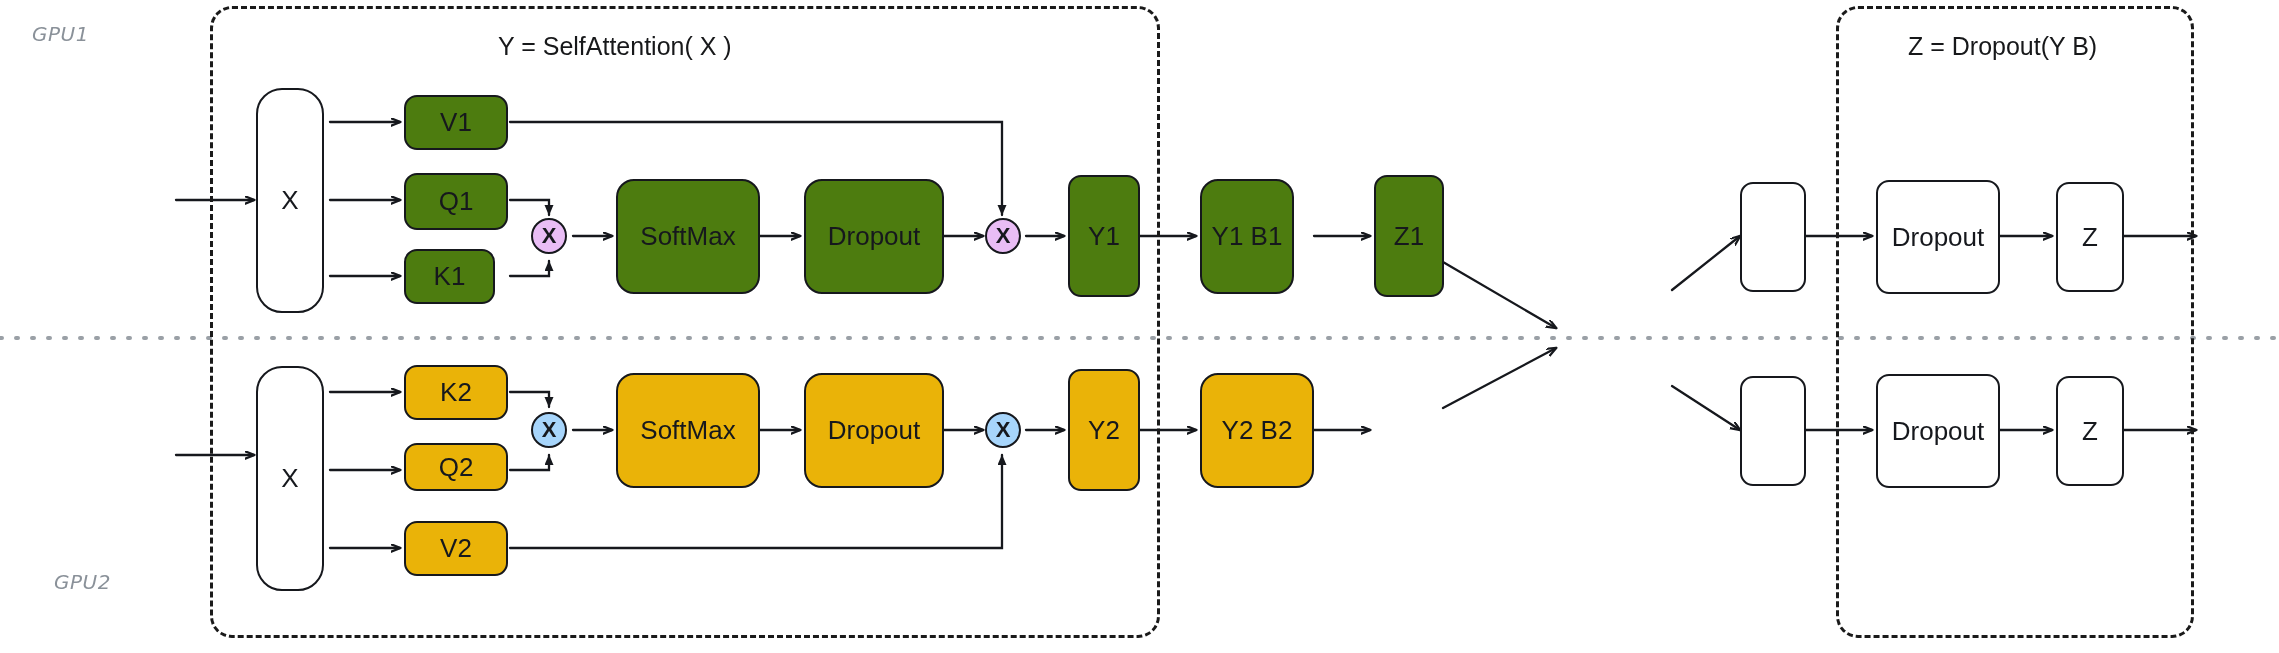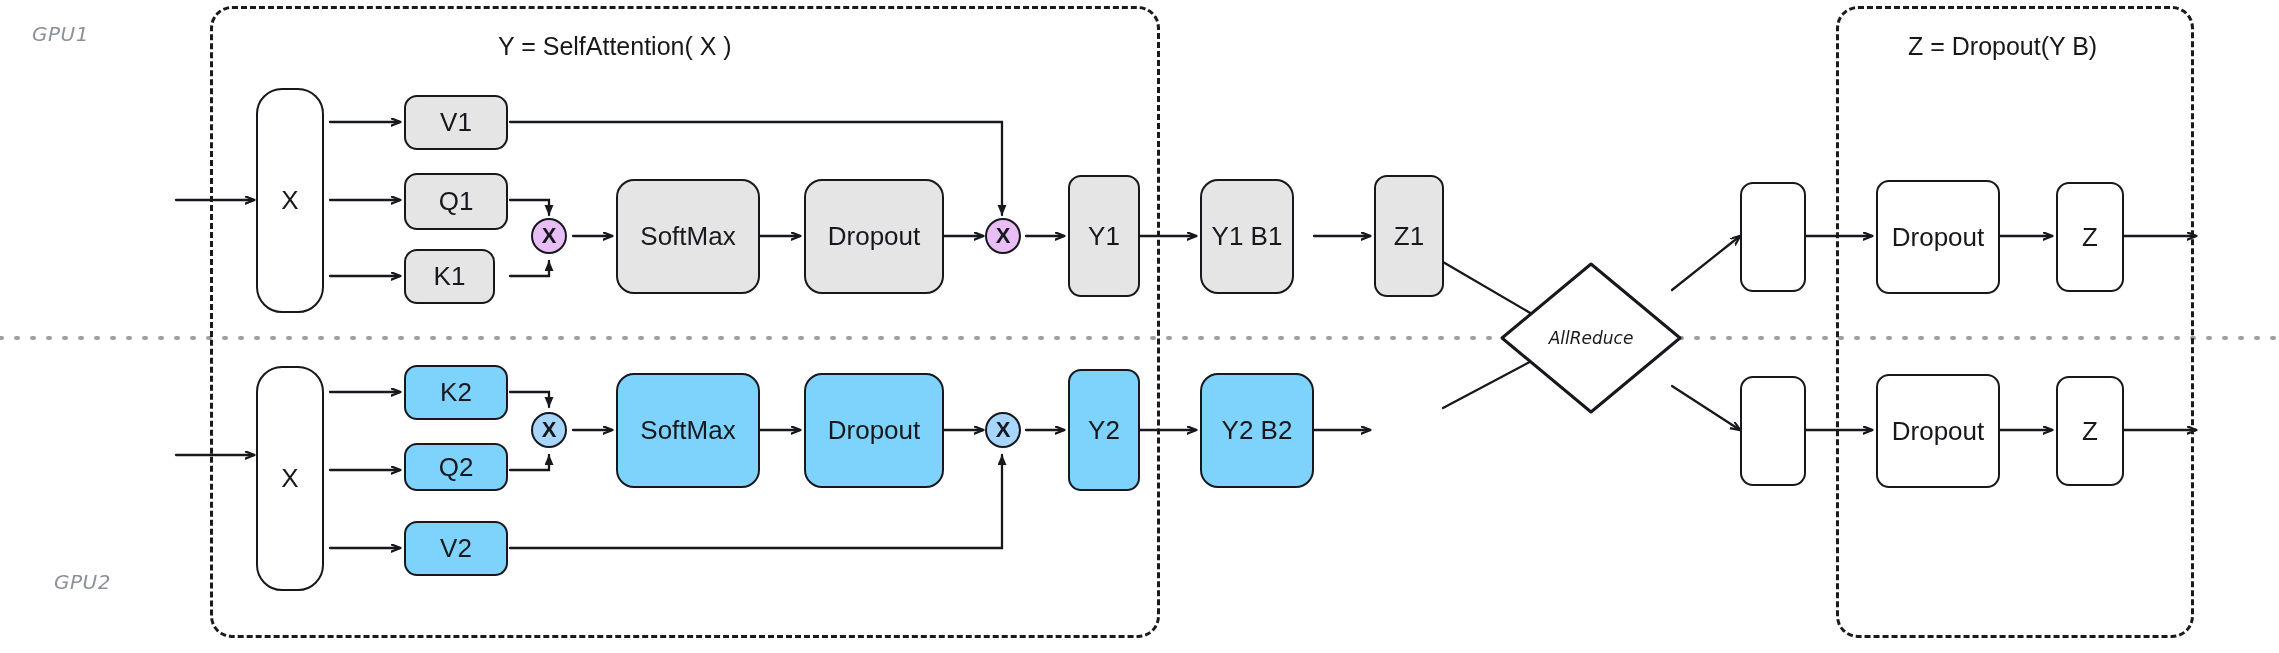--- a/index.html
+++ b/index.html
@@ -16,22 +16,22 @@
 
   
   .gpu-label{position:absolute;font-size:20px;color:#8a9199;letter-spacing:.5px;
              font-style:italic;font-family:"DejaVu Sans",sans-serif;}
 
   
   .node{position:absolute;box-sizing:border-box;border:2.6px solid #16181d;
         display:flex;align-items:center;justify-content:center;
         font-size:26px;color:#16181d;background:#ffffff;border-radius:13px;
         font-family:"Liberation Sans",sans-serif;white-space:nowrap;}
-  .node.pink{background:#e5e5e5;}
-  .node.blue{background:#7dd3fc;}
+  .node.pink{background:#4d7c0f;}
+  .node.blue{background:#eab308;}
   .node.tall{border-radius:26px;}
   .node.wide{border-radius:18px;}
   .node.empty{background:#fff;}
 
   
   .mul{position:absolute;width:36px;height:36px;border-radius:50%;
        border:2.6px solid #16181d;display:flex;align-items:center;justify-content:center;
        font-size:22px;font-weight:bold;color:#16181d;box-sizing:border-box;
        font-family:"Liberation Sans",sans-serif;}
   .mul.pink{background:#e9bdf5;}
@@ -169,20 +169,14 @@
   <div class="mul blue" style="left:985px;top:412px;">X</div>
 
   <div class="node blue" style="left:1068px;top:369px;width:72px;height:122px;">Y2</div>
   <div class="node blue wide" style="left:1200px;top:373px;width:114px;height:115px;">Y2 B2</div>
 
   <div class="node empty" style="left:1740px;top:376px;width:66px;height:110px;"></div>
 
   <div class="node" style="left:1876px;top:374px;width:124px;height:114px;">Dropout</div>
   <div class="node" style="left:2056px;top:376px;width:68px;height:110px;">Z</div>
 
-  <div class="diamond" style="left:1496px;top:258px;width:190px;height:160px;">
-    <svg width="190" height="160" viewBox="0 0 190 160" xmlns="http://www.w3.org/2000/svg">
-      <path d="M95,6 L184,80 L95,154 L6,80 Z" fill="#ffffff" stroke="#16181d" stroke-width="3" stroke-linejoin="round"></path>
-    </svg>
-    <div class="dtext">AllReduce</div>
-  </div>
 
 </div>
 
 </body></html>

